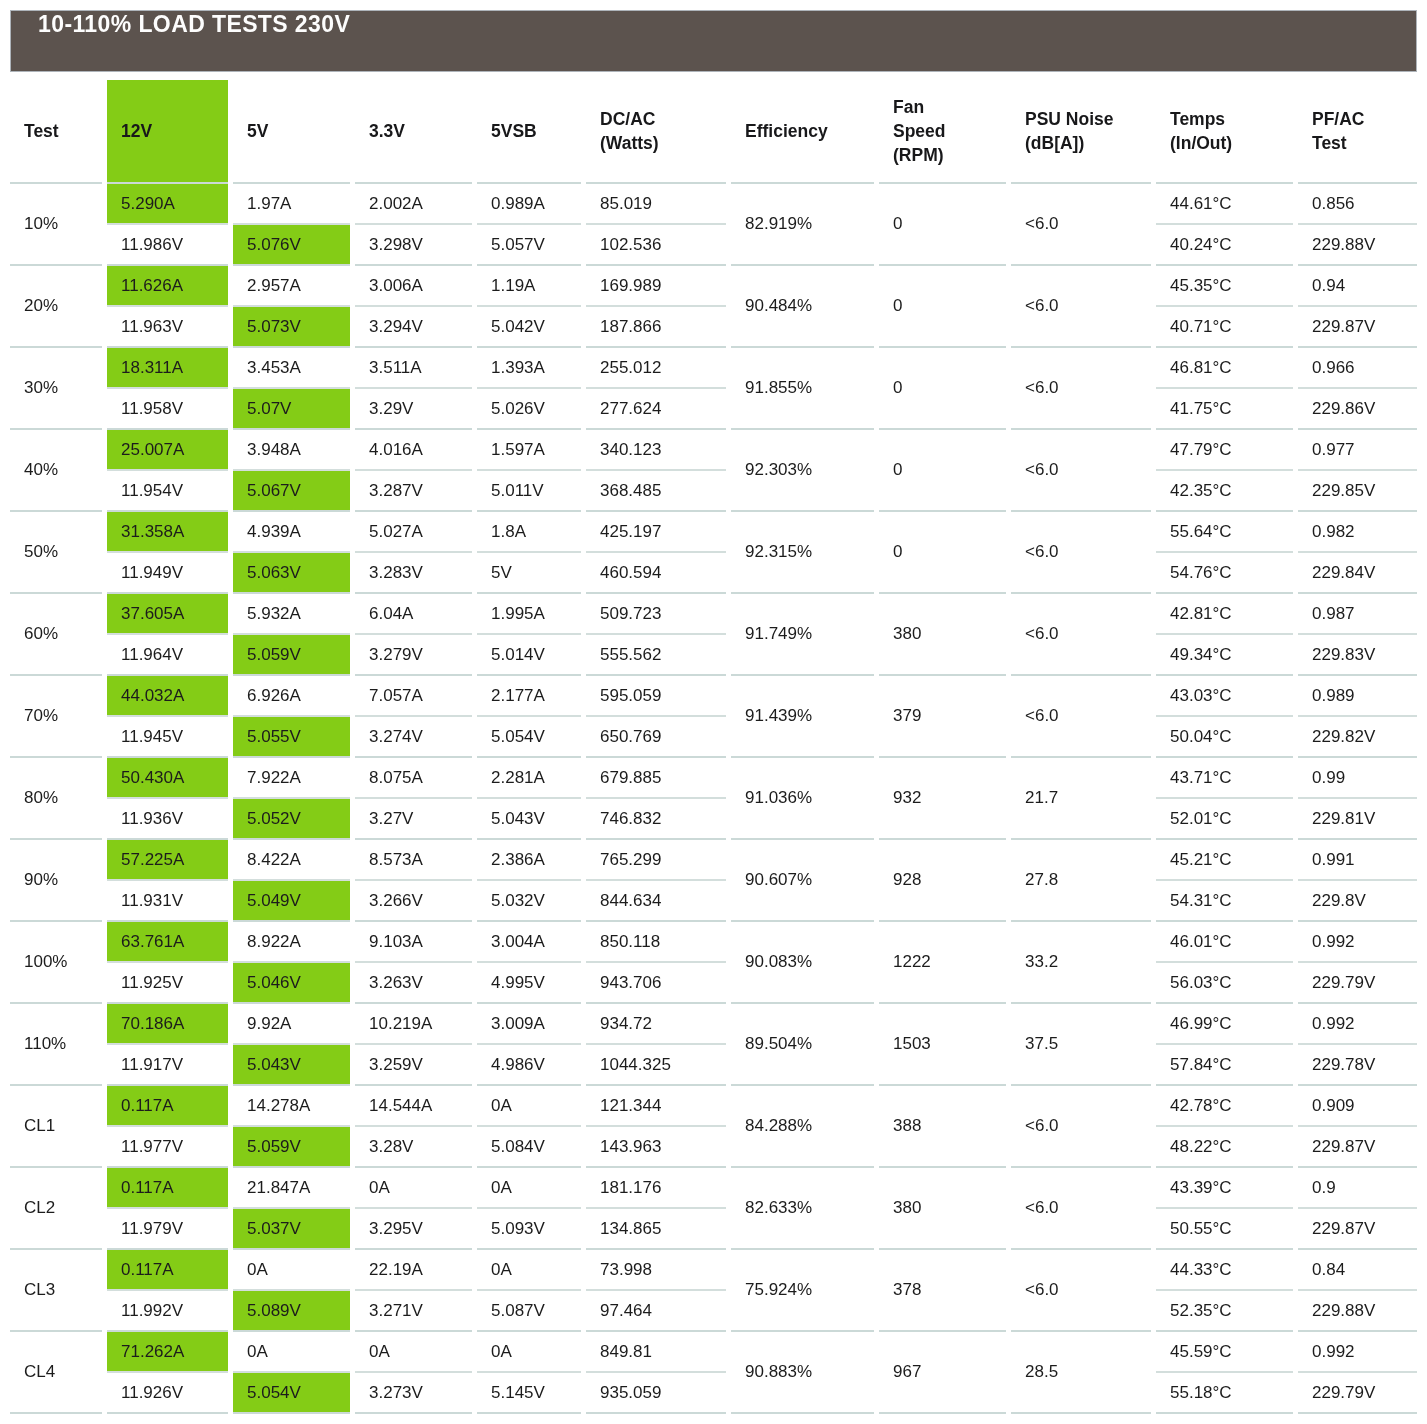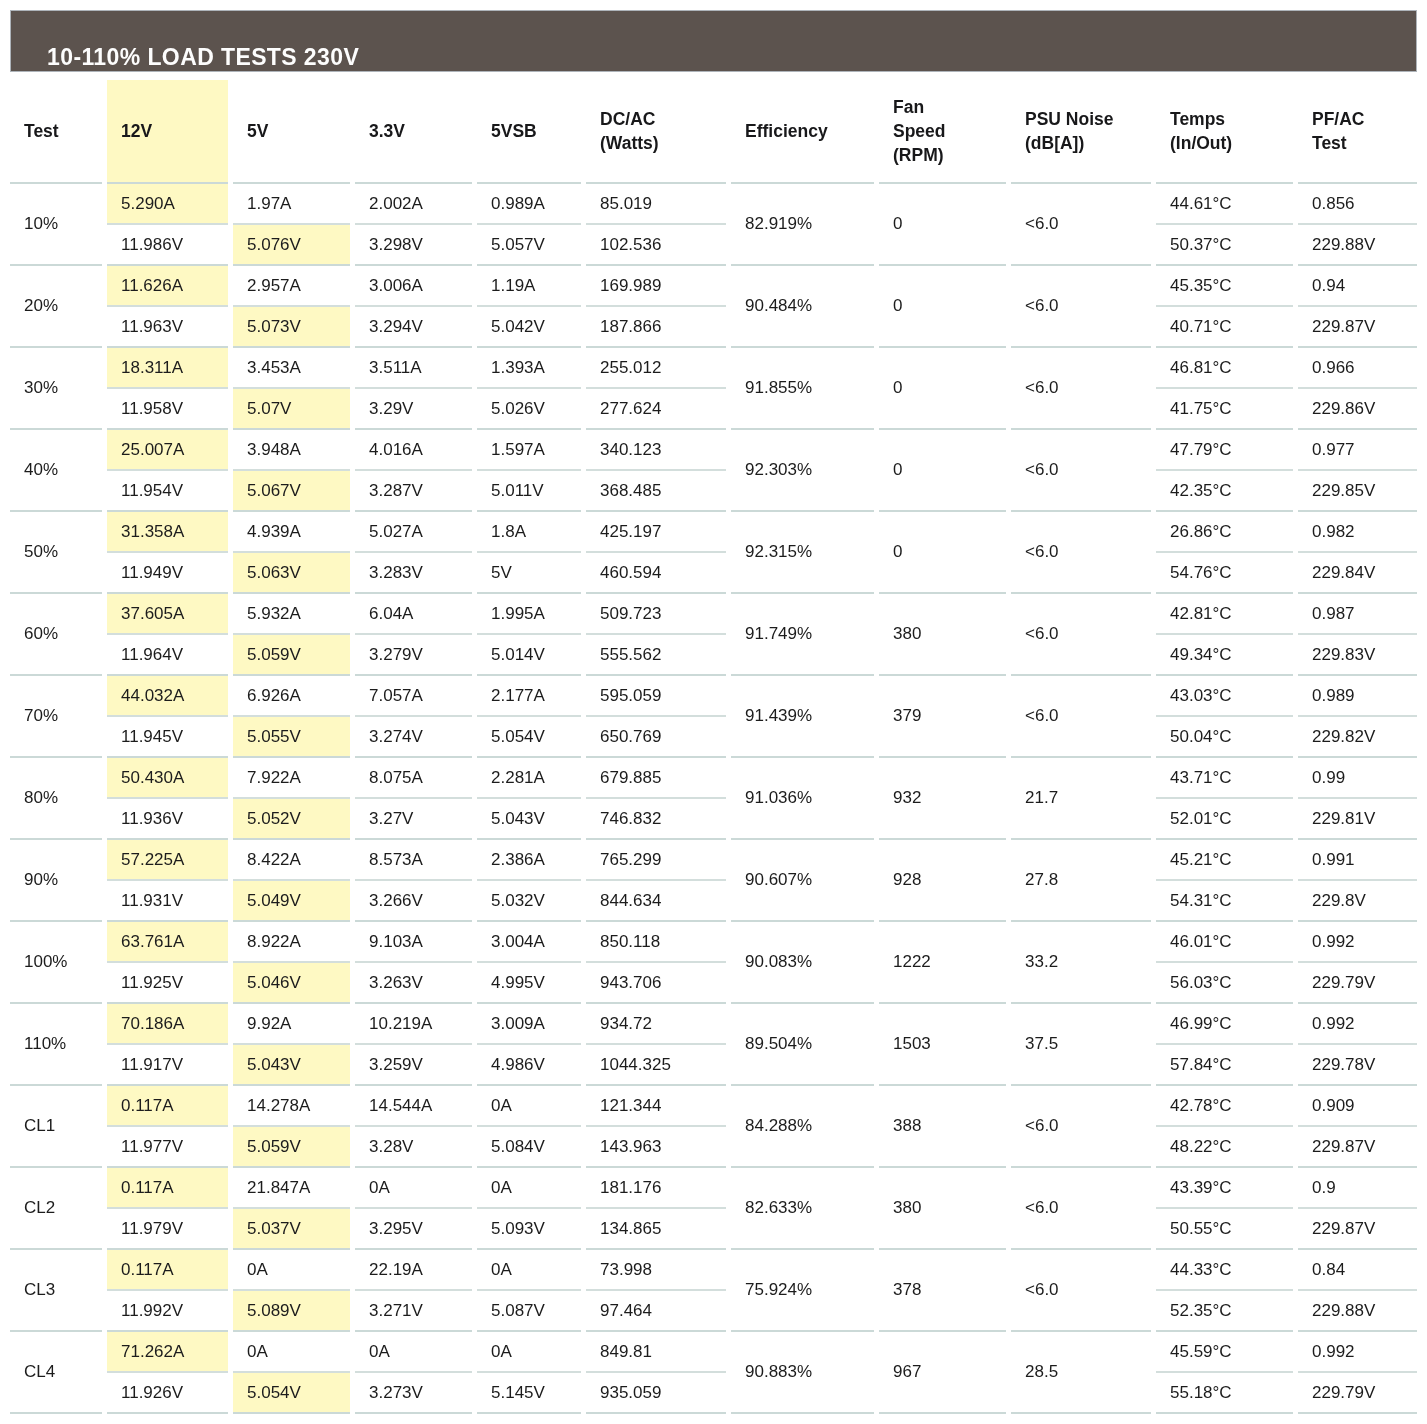--- a/index.html
+++ b/index.html
@@ -3,39 +3,39 @@
 <meta charset="utf-8">
 <style>
   html,body{margin:0;padding:0;background:#ffffff;}
   body{
     width:1427px;height:1424px;overflow:hidden;
     font-family:"Liberation Sans",sans-serif;color:#1c1c1c;
   }
   .page{padding:10px;}
   .title-bar{
     height:62px;background:#5c534e;border:1px solid #aeb4ba;box-sizing:border-box;
-    display:flex;align-items:flex-end;padding-left:36px;
+    display:flex;align-items:flex-start;padding-left:27px;
   }
   .title-bar .title-text{
     color:#fdfdfd;font-size:23px;font-weight:bold;letter-spacing:.4px;
   }
   table.load-table{
     border-collapse:separate;border-spacing:5px 0;table-layout:fixed;
     width:1417px;margin:8px 0 0 -5px;
   }
   .load-table th,.load-table td{
     padding:0 2px 0 14px;text-align:left;vertical-align:middle;
     box-sizing:border-box;font-size:17px;white-space:nowrap;overflow:hidden;
   }
   .load-table thead th{
     height:104px;font-size:17.5px;font-weight:bold;color:#18181a;
     line-height:1.38;border-bottom:2px solid #cbd9d7;white-space:normal;
   }
   .load-table tbody td{height:41px;}
-  .shade{background:#fef9c3;}
+  .shade{background:#84cc16;}
   .mid{border-bottom:2px solid #d3dedc;}
   .grp{border-bottom:2px solid #cbd9d7;}
 </style>
 </head>
 <body>
 
 <div class="page">
 
   <div class="title-bar">
     <span class="title-text">10-110% LOAD TESTS 230V</span>
@@ -111,21 +111,21 @@
           <td class="grp" rowspan="2">&lt;6.0</td>
           <td class="mid">44.61°C</td>
           <td class="mid">0.856</td>
         </tr>
         <tr>
           <td class="grp">11.986V</td>
           <td class="grp shade">5.076V</td>
           <td class="grp">3.298V</td>
           <td class="grp">5.057V</td>
           <td class="grp">102.536</td>
-          <td class="grp">50.37°C</td>
+          <td class="grp">40.24°C</td>
           <td class="grp">229.88V</td>
         </tr>
         <tr>
           <td class="grp" rowspan="2">20%</td>
           <td class="mid shade">11.626A</td>
           <td class="mid">2.957A</td>
           <td class="mid">3.006A</td>
           <td class="mid">1.19A</td>
           <td class="mid">169.989</td>
           <td class="grp" rowspan="2">90.484%</td>
@@ -190,21 +190,21 @@
         <tr>
           <td class="grp" rowspan="2">50%</td>
           <td class="mid shade">31.358A</td>
           <td class="mid">4.939A</td>
           <td class="mid">5.027A</td>
           <td class="mid">1.8A</td>
           <td class="mid">425.197</td>
           <td class="grp" rowspan="2">92.315%</td>
           <td class="grp" rowspan="2">0</td>
           <td class="grp" rowspan="2">&lt;6.0</td>
-          <td class="mid">26.86°C</td>
+          <td class="mid">55.64°C</td>
           <td class="mid">0.982</td>
         </tr>
         <tr>
           <td class="grp">11.949V</td>
           <td class="grp shade">5.063V</td>
           <td class="grp">3.283V</td>
           <td class="grp">5V</td>
           <td class="grp">460.594</td>
           <td class="grp">54.76°C</td>
           <td class="grp">229.84V</td>

